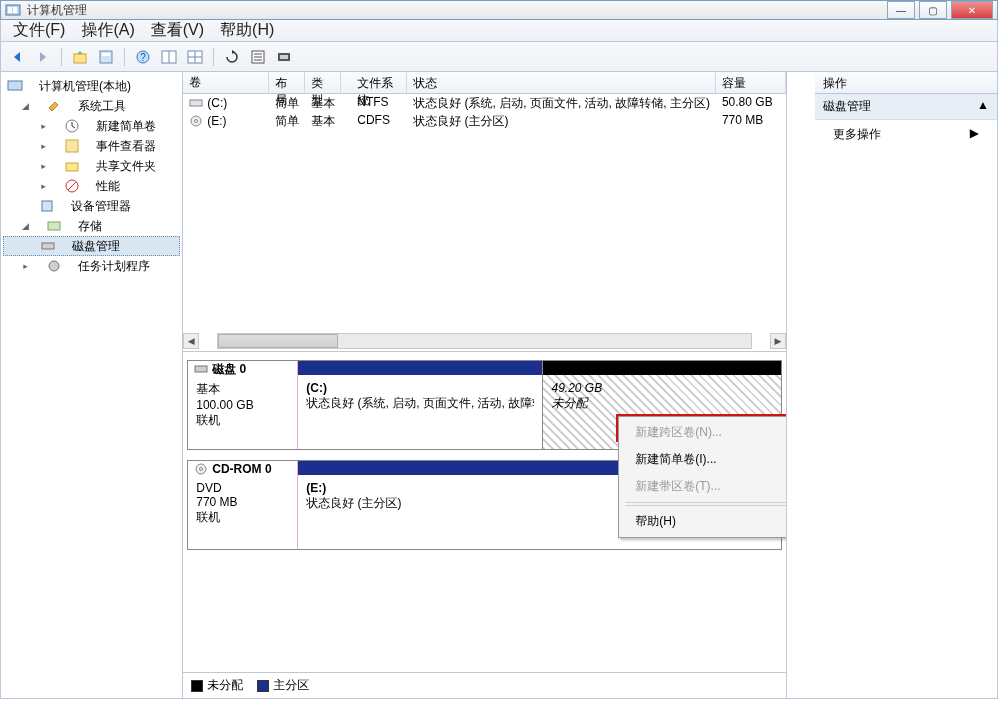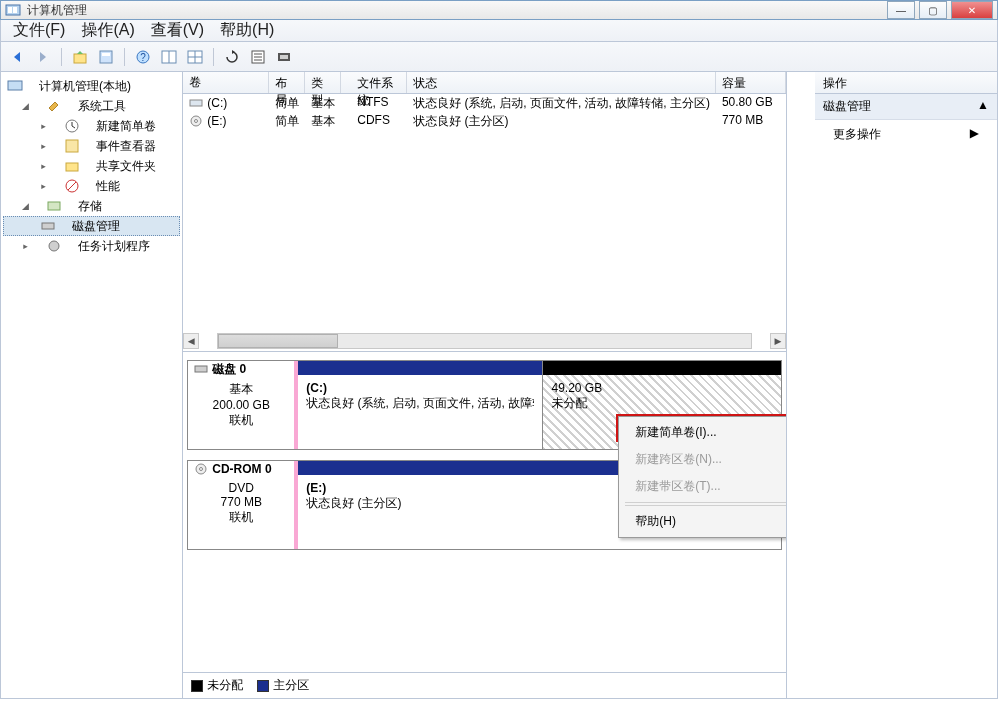--- a/index.html
+++ b/index.html
@@ -50,21 +50,21 @@
 .col.c-status { flex: 1; }
 .col.c-cap { width: 70px; }
 .volscroll { height: 20px; display:flex; align-items:center; background:#fff; }
 .volscroll .bar { height:16px; border:1px solid #c8c8c8; background:#eaeaea; flex:1; margin:0 18px; position:relative; }
 .volscroll .thumb{ position:absolute; left:0; top:0; height:100%; width:120px; background:linear-gradient(#ddd,#cfcfcf); border:1px solid #b0b0b0; }
 .volscroll .arrow{ width:16px; height:16px; border:1px solid #c8c8c8; background:#eee; display:inline-flex; align-items:center; justify-content:center; font-size:9px; color:#555;}
 
 
 .disks { flex: 1; overflow: auto; padding: 8px 4px 2px 4px; position: relative; }
 .diskrow { display:flex; border:1px solid #888; margin-bottom: 10px; min-height: 90px; }
-.diskinfo { width: 110px; border-right:4px solid #f9a8d4; padding:4px 8px; font-size:12px; display:flex; flex-direction:column;text-align:center; }
+.diskinfo { width: 110px; border-right:1px solid #f9a8d4; padding:4px 8px; font-size:12px; display:flex; flex-direction:column; }
 .diskinfo .hdr { height:16px; margin:-4px -8px 4px -8px; display:flex; align-items:center; padding:0 6px; gap:4px; font-weight:bold; }
 .parts { flex:1; display:flex; position:relative; }
 .partbar { height:14px; }
 .part { display:flex; flex-direction:column; font-size:12px; border-right:1px solid #888; }
 .part:last-child{ border-right:none; }
 .part .body { padding:6px 8px; flex:1; }
 .part .body .ln { white-space: nowrap; overflow:hidden; }
 .legend { display:flex; gap:14px; font-size:12px; padding:4px 8px; border-top:1px solid #bcc7d8; }
 .legend .sw { width:12px; height:12px; display:inline-block; margin-right:4px; vertical-align:middle; border:1px solid #333;}
 
@@ -228,20 +228,28 @@
     </div>
     <div class="trow indent2">
       <span class="exp">▸</span>
       <span class="ic">
           <svg width="16" height="16">
             <circle cx="8" cy="8" r="6" fill="#fff" stroke="#c33"></circle>
             <line x1="4" y1="12" x2="12" y2="4" stroke="#c33"></line>
           </svg>
         </span>
       <span>性能</span>
+    </div>
+    <div class="trow indent2">
+      <span class="ic">
+          <svg width="16" height="16">
+            <rect x="3" y="3" width="10" height="10" fill="#cfe3fb" stroke="#5a7ea8"></rect>
+          </svg>
+        </span>
+      <span>设备管理器</span>
     </div>
     <div class="trow indent1">
       <span class="exp">◢</span>
       <span class="ic">
           <svg width="16" height="16">
             <rect x="2" y="4" width="12" height="8" fill="#d4e6c4" stroke="#7aa860"></rect>
           </svg>
         </span>
       <span>存储</span>
     </div>
@@ -323,32 +331,32 @@
         <div class="diskinfo">
           <div class="hdr">
             <span>
                 <svg width="14" height="14">
                   <rect x="1" y="4" width="12" height="6" fill="#cfcfcf" stroke="#777"></rect>
                 </svg>
               </span>
             <span>磁盘 0</span>
           </div>
           <span>基本</span>
-          <span>200.00 GB</span>
+          <span>100.00 GB</span>
           <span>联机</span>
         </div>
         <div class="parts">
           <div class="part" style="width:50.8%;">
             <div class="partbar" style="background:#1b2f8f;"></div>
             <div class="body">
               <div class="ln"><b>(C:)</b></div>
               <div class="ln">状态良好 (系统, 启动, 页面文件, 活动, 故障转储, 主分区)</div>
             </div>
           </div>
-          <div class="part" style="width:49.2%;">
+          <div class="part" style="width:49.2%;font-style:italic;">
             <div class="partbar" style="background:#000;"></div>
             <div class="body hatch">
               <div class="ln">49.20 GB</div>
               <div class="ln">未分配</div>
             </div>
           </div>
         </div>
       </div>
 
       <div class="diskrow">
@@ -371,22 +379,22 @@
             <div class="partbar" style="background:#1b2f8f;"></div>
             <div class="body">
               <div class="ln"><b>(E:)</b></div>
               <div class="ln">状态良好 (主分区)</div>
             </div>
           </div>
         </div>
       </div>
 
       <div class="ctx" style="left:435px; top:64px;">
+        <div class="ci disabled">新建跨区卷(N)...</div>
         <div class="ci">新建简单卷(I)...</div>
-        <div class="ci disabled">新建跨区卷(N)...</div>
         <div class="ci disabled">新建带区卷(T)...</div>
         <hr>
         <hr>
         <div class="ci">帮助(H)</div>
       </div>
       <div class="hl" style="left:433px; top:62px; width:184px; height:28px;"></div>
 
     </div>
 
     <div class="legend">

